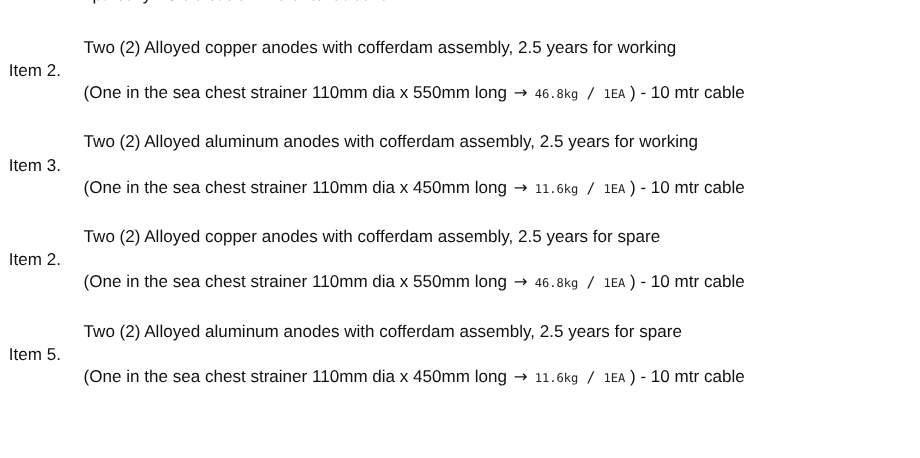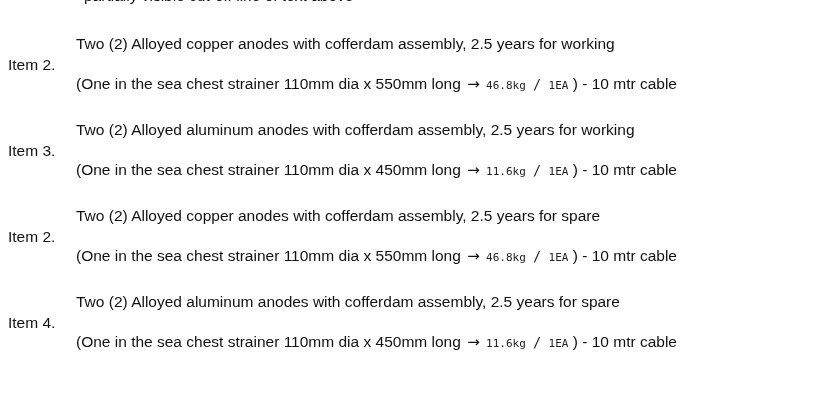--- a/index.html
+++ b/index.html
@@ -137,21 +137,21 @@
           <span class="arrow">→</span>
           <span class="mono">46.8kg</span>
           <span class="sep">/</span>
           <span class="mono">1EA</span>
           <span>) - 10 mtr cable</span>
         </div>
       </div>
     </div>
 
     <div class="item">
-      <div class="item-label">Item 4.</div>
+      <div class="item-label">Item 5.</div>
       <div class="item-body">
         <div class="line line-1">Two (2) Alloyed aluminum anodes with cofferdam assembly, 2.5 years for spare</div>
         <div class="line">
           <span>(One in the sea chest strainer 110mm dia x 450mm long</span>
           <span class="arrow">→</span>
           <span class="mono">11.6kg</span>
           <span class="sep">/</span>
           <span class="mono">1EA</span>
           <span>) - 10 mtr cable</span>
         </div>

